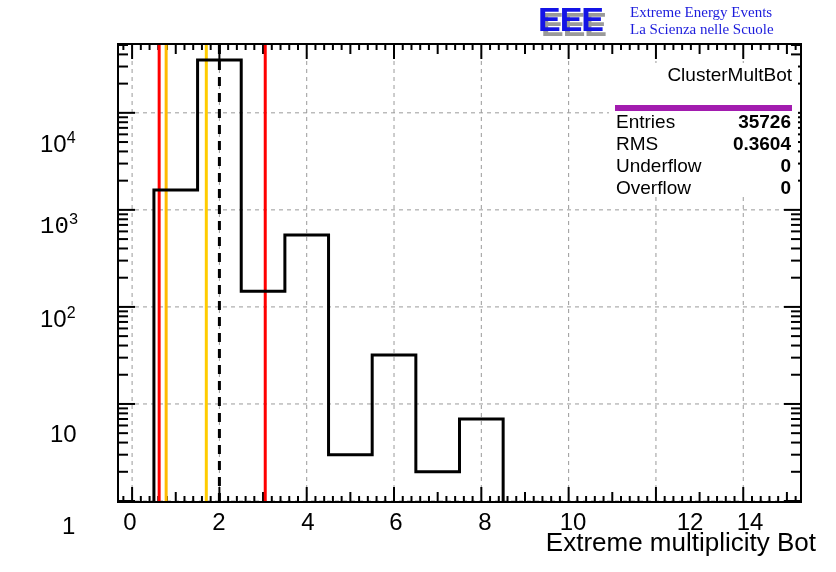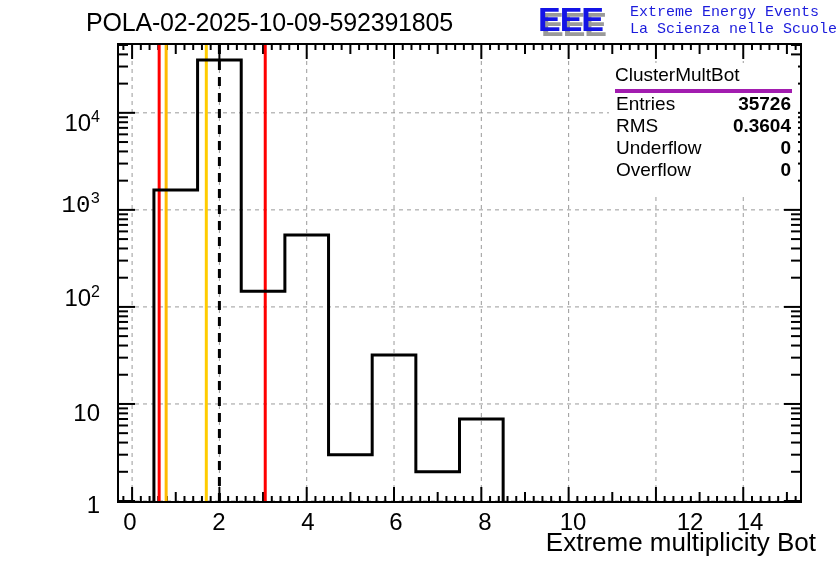--- a/index.html
+++ b/index.html
@@ -28,68 +28,68 @@
     font-family:"Liberation Sans", sans-serif;
   }
   #logo-eee-shadow{
     position:absolute;left:3px;top:5px;
     font-size:34px;font-weight:bold;color:#9a9a9a;
     letter-spacing:-1px;line-height:34px;z-index:0;
     font-family:"Liberation Sans", sans-serif;
   }
   .logo-line{
     position:absolute;left:92px;color:#1c1cdc;font-size:15px;
-    white-space:nowrap;font-family:Liberation Mono, monospace;
+    white-space:nowrap;font-family:Liberation Serif, serif;
   }
   #logo-line1{top:2px;}
   #logo-line2{top:19px;}
 
   
   #frame{
     position:absolute;left:117px;top:43px;width:685px;height:460px;
     border:2px solid #000;box-sizing:border-box;background:#fff;
   }
 
   
   .ylab{
-    position:absolute;text-align:right;font-size:24px;color:#000;
+    position:absolute;font-size:24px;color:#000;
     white-space:nowrap;
+    margin-top:21px;
   }
   .ylab sup{font-size:16px;vertical-align:super;}
   .xlab{
     position:absolute;font-size:24px;color:#000;text-align:center;
     white-space:nowrap;
   }
   #xaxis-title{
     position:absolute;right:20px;top:527px;
     font-size:26px;color:#000;white-space:nowrap;
   }
 
   
   #stats-box{
     position:absolute;left:609px;top:63px;width:189px;height:134px;
     background:#fff;font-size:19px;color:#000;
   }
   #stats-title{
-    text-align:left;border-bottom:4px solid #a21caf;
-    padding-bottom:3px;margin:0 6px;height:23px;line-height:23px;
+    text-align:right;border-bottom:6px solid #a21caf;
+    padding-bottom:19px;margin:0 6px;height:23px;line-height:23px;
   }
   .stats-row{
     display:flex;justify-content:space-between;
     padding:0 7px;height:22px;line-height:22px;gap:12px;
   }
   .stats-row .k{text-align:left;}
   .stats-row .v{text-align:center;font-weight:bold;}
 </style>
 </head>
 <body>
 
 <div id="canvas">
 
-  <div id="plot-title">POLA-02-2025-10-09-592391805</div>
 
   <div id="logo">
     <div id="logo-eee-shadow">EEE</div>
     <div id="logo-eee">EEE</div>
     <div class="logo-line" id="logo-line1">Extreme Energy Events</div>
     <div class="logo-line" id="logo-line2">La Scienza nelle Scuole</div>
   </div>
 
   <div class="ylab" style="left:40px;top:108px;width:60px;">10<sup>4</sup></div>
   <div class="ylab" style="left:40px;top:190px;width:60px;font-family:Liberation Mono, monospace;">10<sup>3</sup></div>

